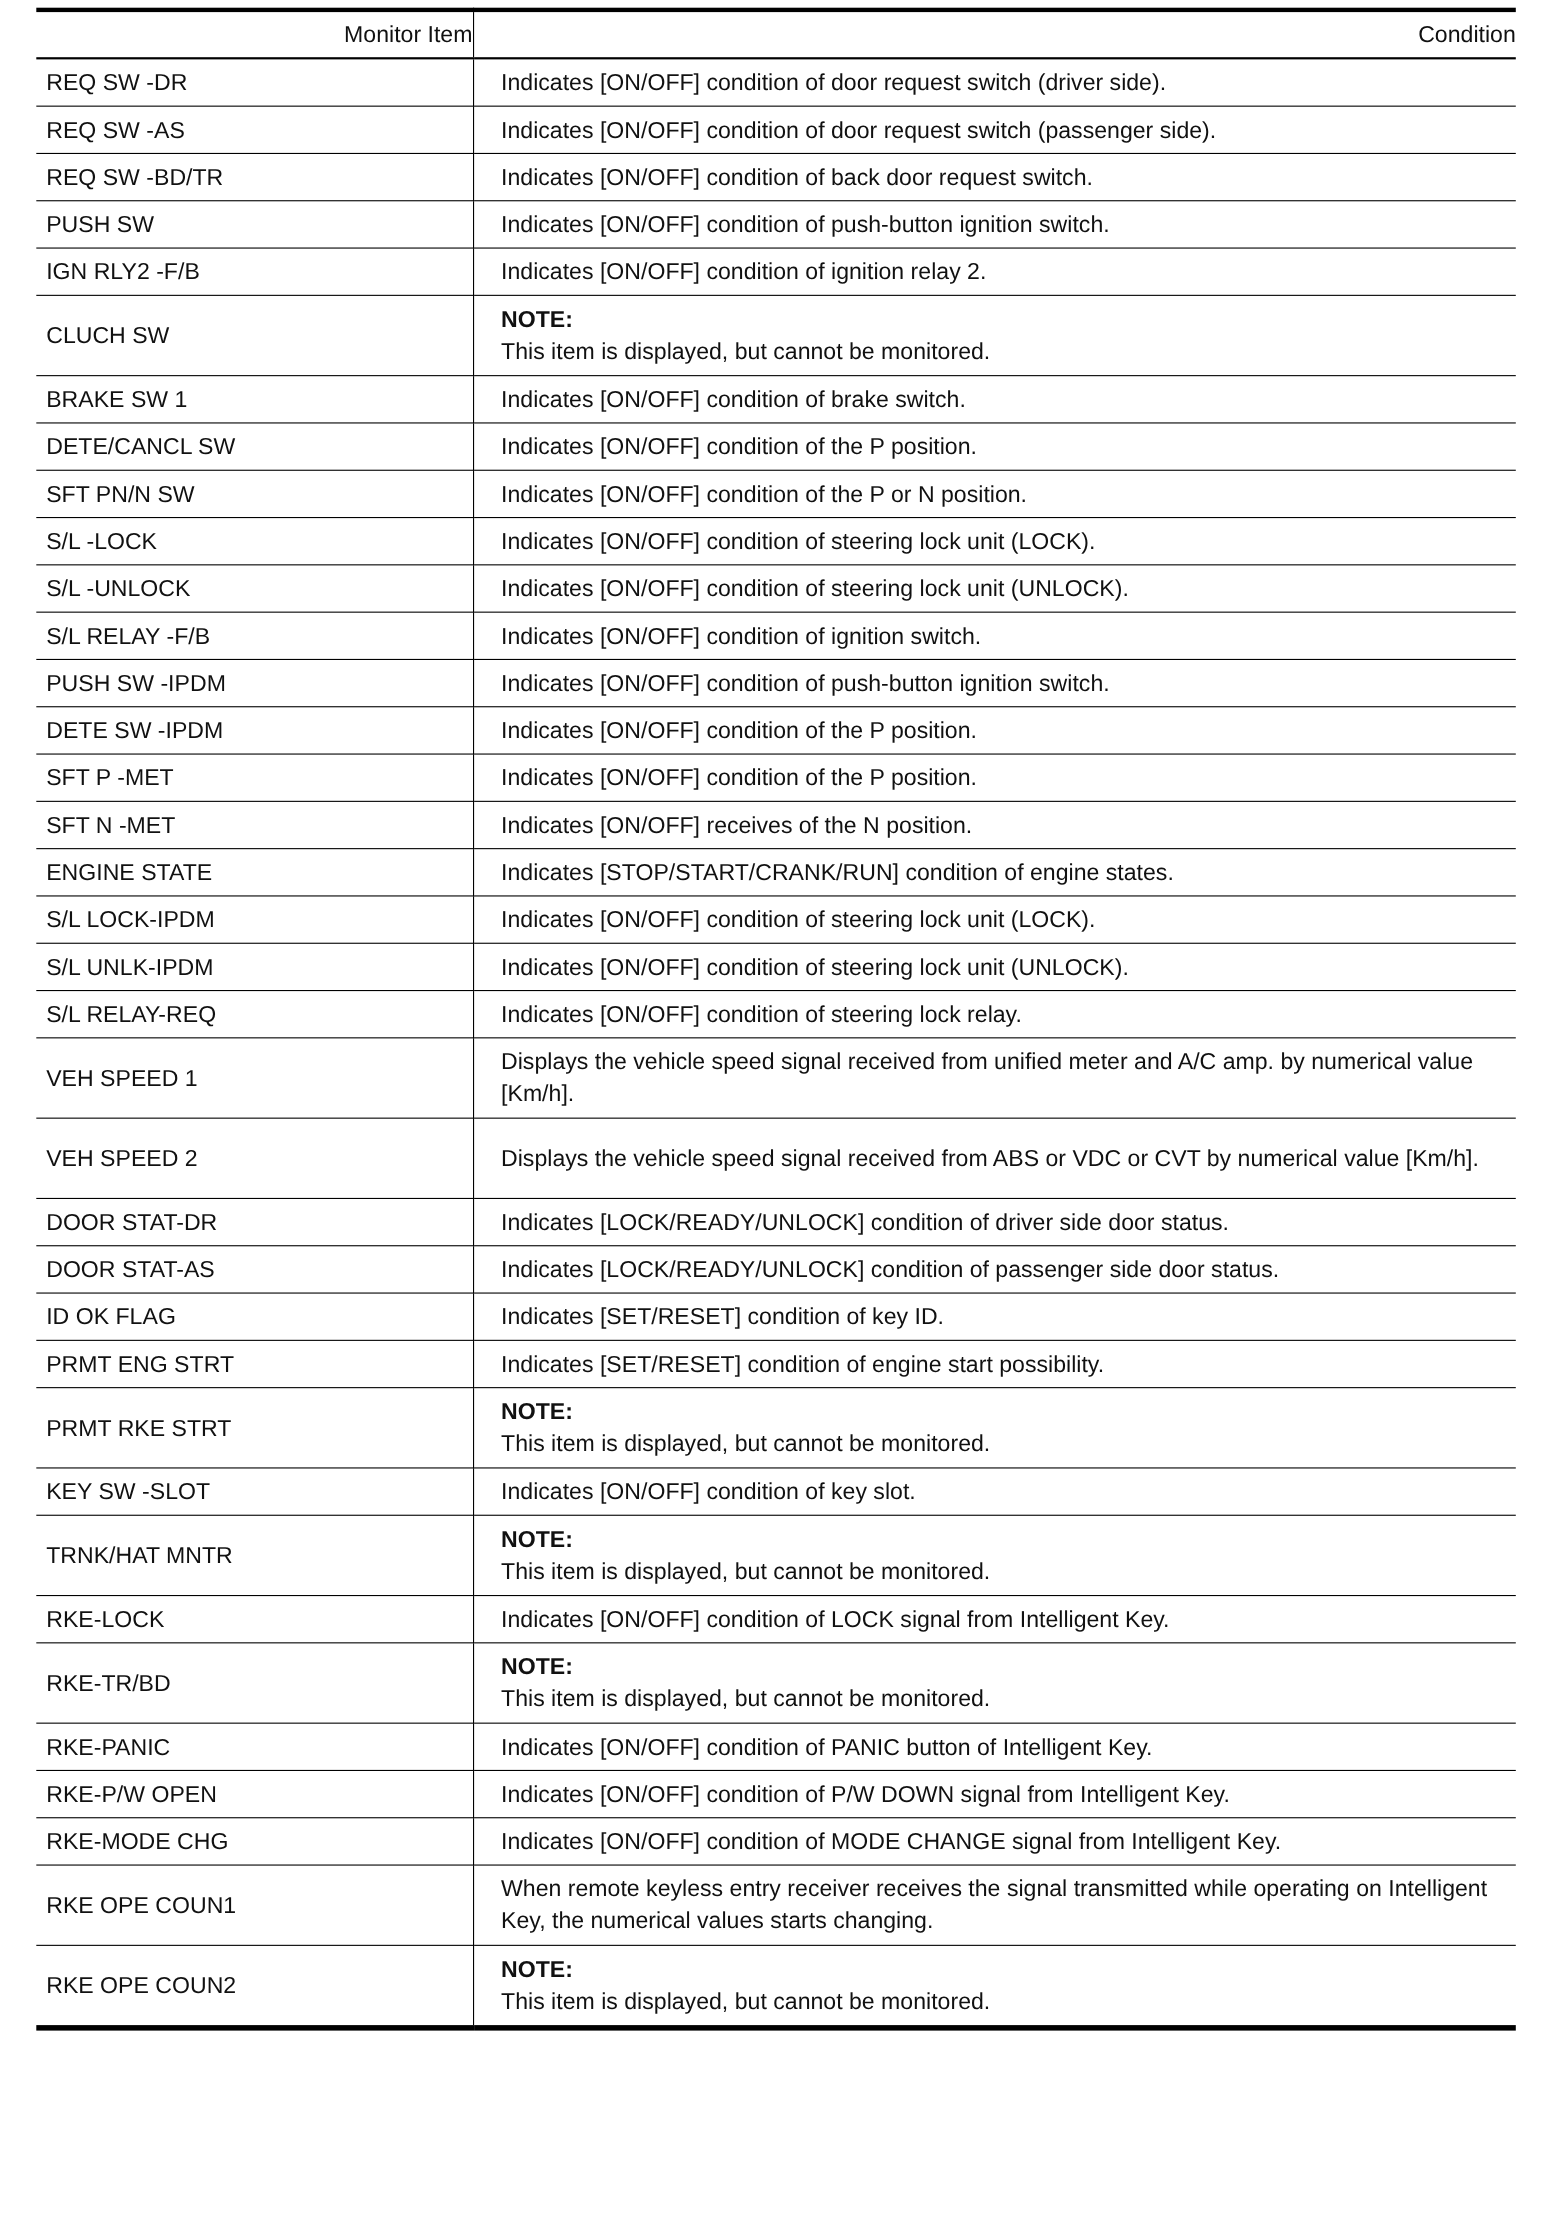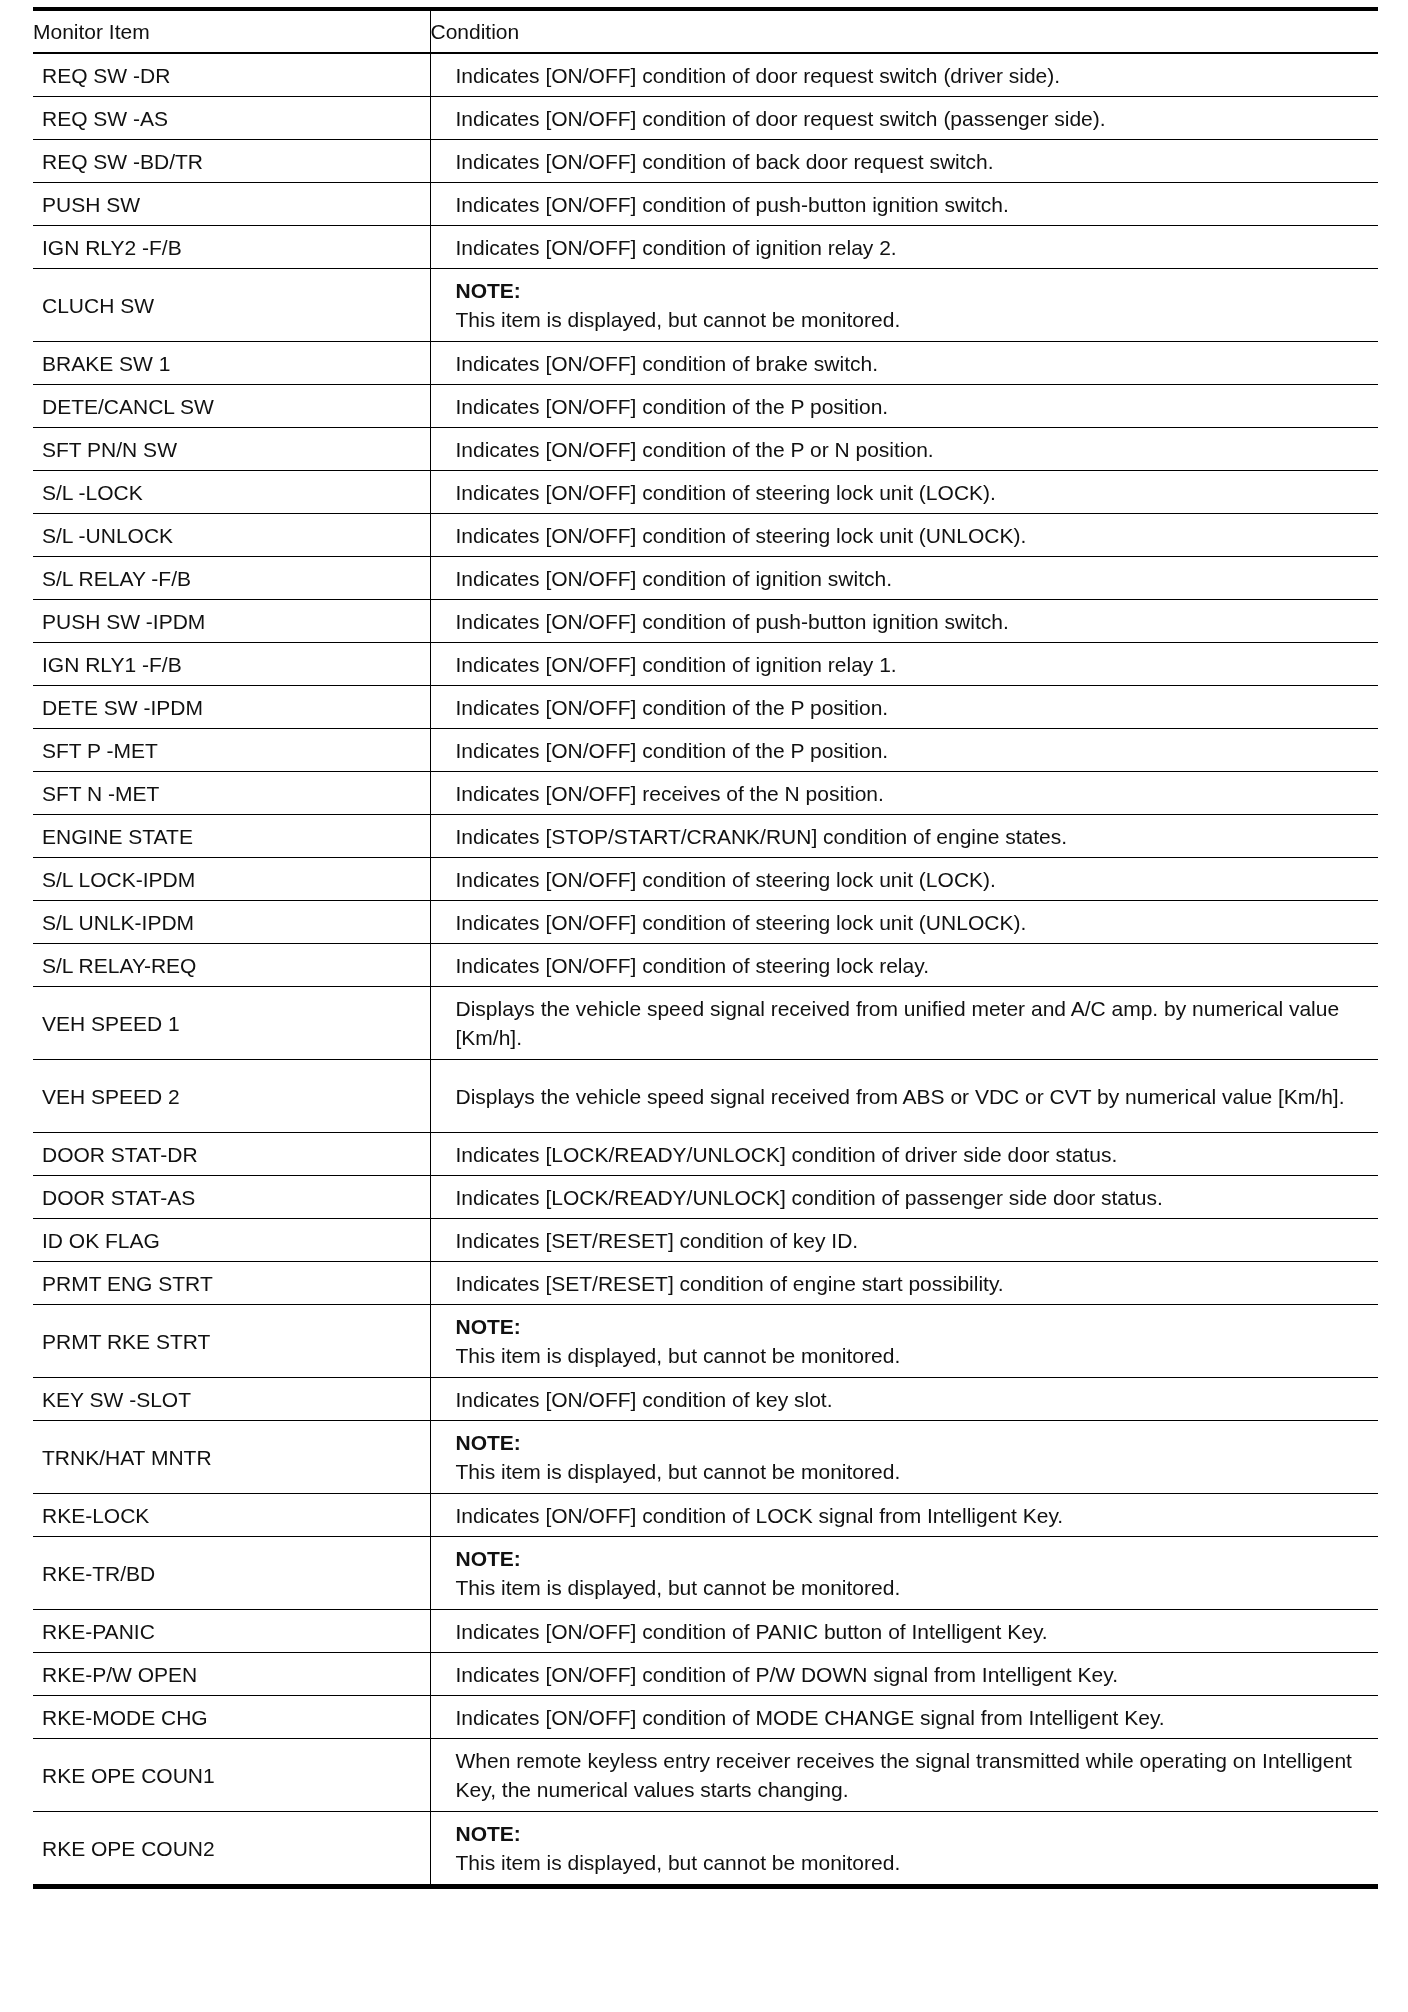--- a/index.html
+++ b/index.html
@@ -3,21 +3,21 @@
 <meta charset="utf-8">
 <style>
   html, body { margin: 0; padding: 0; background: #ffffff; }
   body { width: 1408px; height: 2012px; position: relative; overflow: hidden;
          font-family: "Liberation Sans", sans-serif; color: #111; }
   table { position: absolute; left: 33px; top: 7px; width: 1345px;
           border-collapse: collapse; table-layout: fixed; font-size: 21px; }
   col.c1 { width: 397px; }
   col.c2 { width: 948px; }
   thead tr { border-top: 4px solid #000; }
-  th { font-weight: normal; text-align: left; height: 41px; padding: 0;
+  th { font-weight: normal; text-align: right; height: 41px; padding: 0;
        border-bottom: 2px solid #000; }
   th.h1 { border-right: 1px solid #000; }
   td { padding: 4px 10px 4px 9px; vertical-align: middle; line-height: 29px;
        border-bottom: 1.5px solid #000; }
   tr.row td { height: 34px; }
   tr.row.two td { height: 64px; }
   td.item { border-right: 1px solid #000; margin-top: 24px; }
   td.cond { padding-left: 25px; }
   .note-title { font-weight: bold; display: block; }
   tbody tr:last-child td { border-bottom: 5px solid #000; }
@@ -81,24 +81,20 @@
         <td class="item">S/L -UNLOCK</td>
         <td class="cond">Indicates [ON/OFF] condition of steering lock unit (UNLOCK).</td>
       </tr>
       <tr class="row">
         <td class="item">S/L RELAY -F/B</td>
         <td class="cond">Indicates [ON/OFF] condition of ignition switch.</td>
       </tr>
       <tr class="row">
         <td class="item">PUSH SW -IPDM</td>
         <td class="cond">Indicates [ON/OFF] condition of push-button ignition switch.</td>
-      </tr>
-      <tr class="row">
-        <td class="item">IGN RLY1 -F/B</td>
-        <td class="cond">Indicates [ON/OFF] condition of ignition relay 1.</td>
       </tr>
       <tr class="row">
         <td class="item">DETE SW -IPDM</td>
         <td class="cond">Indicates [ON/OFF] condition of the P position.</td>
       </tr>
       <tr class="row">
         <td class="item">SFT P -MET</td>
         <td class="cond">Indicates [ON/OFF] condition of the P position.</td>
       </tr>
       <tr class="row">

